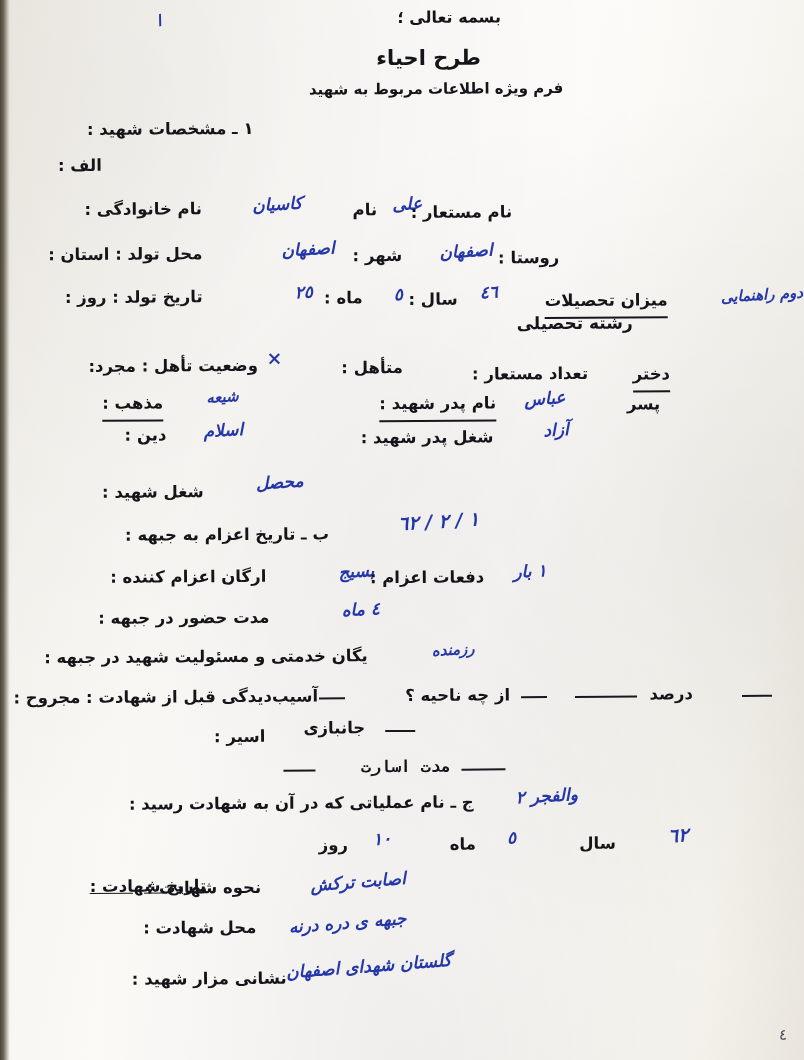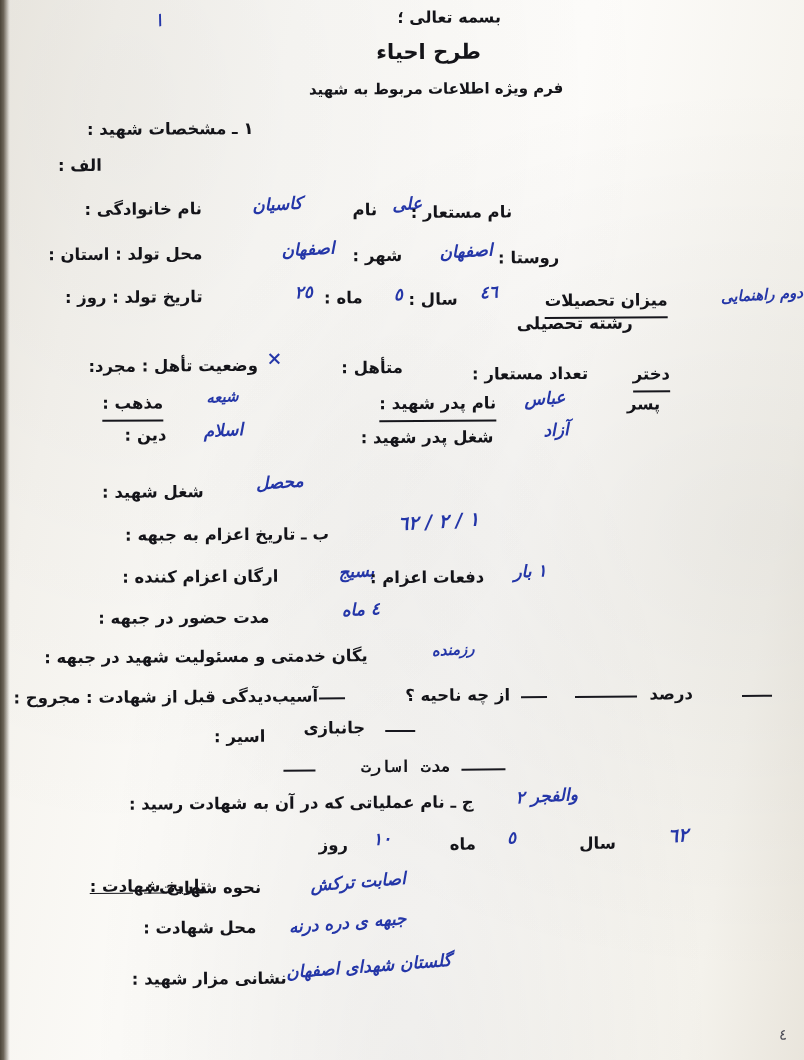--- a/index.html
+++ b/index.html
@@ -97,21 +97,21 @@
   }
 </style>
 </head>
 <body>
 
 <div id="page">
   <div id="sheet">
 
     <div class="ln print t-title-1" style="top:8px; right:300px;">بسمه تعالی ؛</div>
 
-    <div class="ln print t-title-2" style="top:40px; right:320px;">طرح احیاء</div>
+    <div class="ln print t-title-2" style="top:46px; right:320px;">طرح احیاء</div>
 
     <div class="ln print t-title-3" style="top:80px; right:238px;">فرم ویژه اطلاعات مربوط به شهید</div>
 
     <div class="ln hand small" style="top:10px; right:640px; transform:rotate(-15deg);">ا</div>
 
     <div class="ln print t-body" style="top:118px; right:548px;">١ ـ مشخصات شهید :</div>
 
     <div class="ln print t-body" style="top:154px; right:700px;">الف :</div>
 
     <div class="ln print t-body" style="top:198px; right:600px;">نام خانوادگی :</div>
@@ -154,21 +154,21 @@
     <div class="ln hand rot-3" style="top:418px; right:560px;">اسلام</div>
     <div class="ln print t-body" style="top:428px; right:310px;">شغل پدر شهید :</div>
     <div class="ln hand rot-3" style="top:420px; right:235px;">آزاد</div>
 
     <div class="ln print t-body" style="top:481px; right:600px;">شغل شهید :</div>
     <div class="ln hand rot-3" style="top:470px; right:500px;">محصل</div>
 
     <div class="ln print t-body" style="top:524px; right:475px;">ب ـ تاریخ اعزام به جبهه :</div>
     <div class="ln hand big rot-3" style="top:508px; right:325px;">١ / ٢ / ٦٢</div>
 
-    <div class="ln print t-body" style="top:566px; right:526px;">ارگان اعزام کننده :</div>
+    <div class="ln print t-body" style="top:566px; right:538px;">ارگان اعزام کننده :</div>
     <div class="ln hand rot-3" style="top:560px; right:430px;">بسیج</div>
     <div class="ln print t-body" style="top:568px; right:320px;">دفعات اعزام :</div>
     <div class="ln hand rot-3" style="top:561px; right:258px;">١ بار</div>
 
     <div class="ln print t-body" style="top:607px; right:535px;">مدت حضور در جبهه :</div>
     <div class="ln hand rot-3" style="top:598px; right:425px;">٤ ماه</div>
 
     <div class="ln print t-body" style="top:646px; right:437px;">یگان خدمتی و مسئولیت شهید در جبهه :</div>
     <div class="ln hand small rot-3" style="top:640px; right:330px;">رزمنده</div>
 

